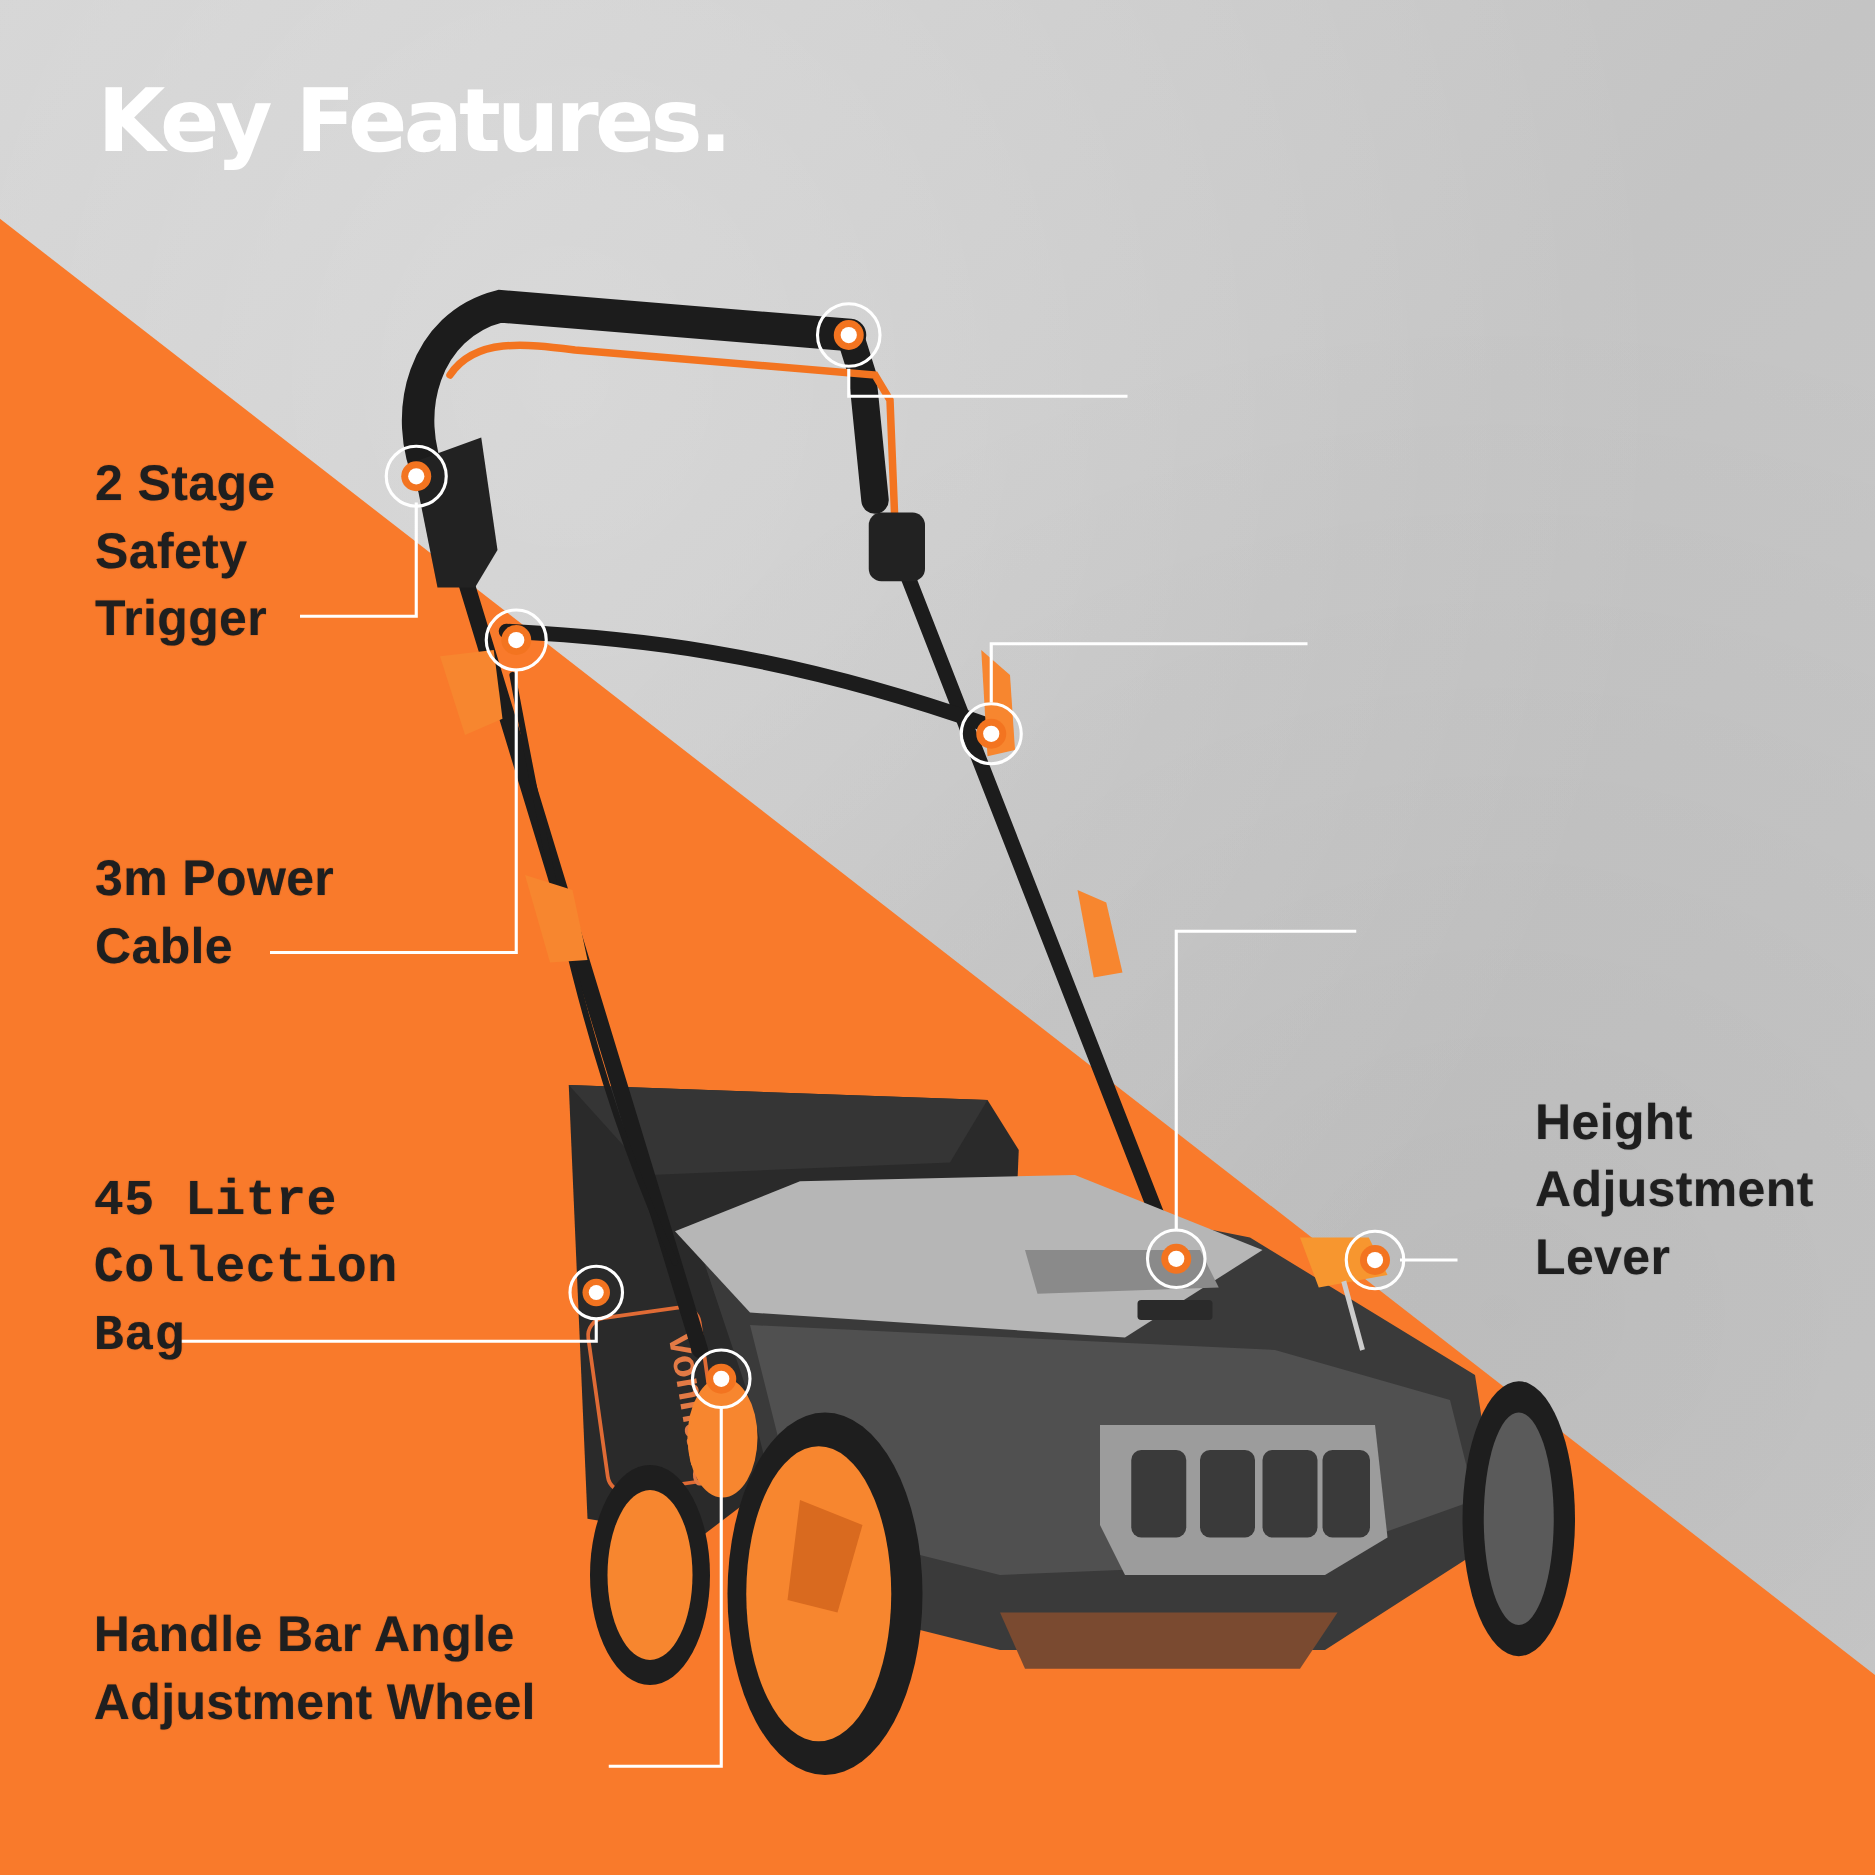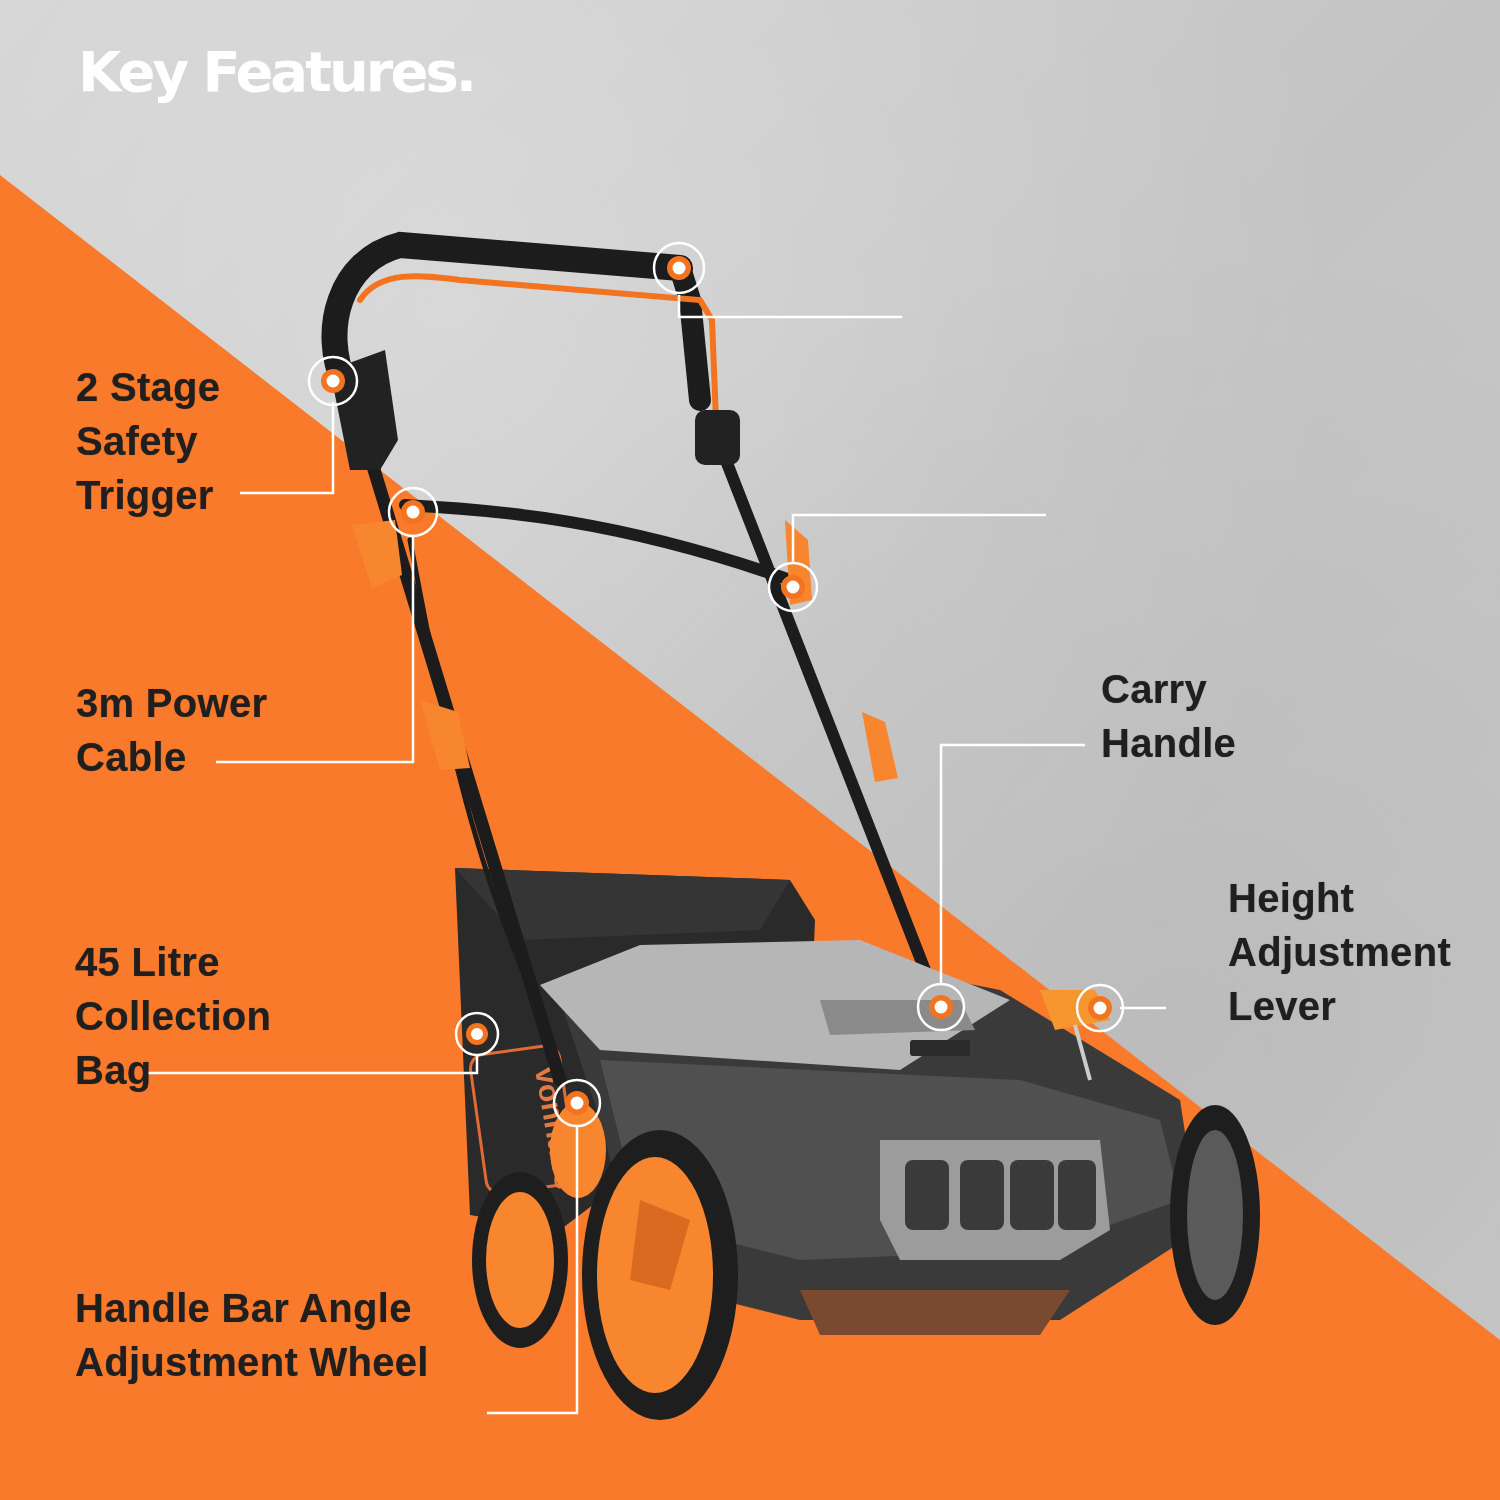--- a/index.html
+++ b/index.html
@@ -7,23 +7,23 @@
   #stage {
     position: relative; width: 1500px; height: 1500px; overflow: hidden;
     background:
       radial-gradient(ellipse at 30% 20%, rgba(255,255,255,0.25), transparent 60%),
       radial-gradient(ellipse at 80% 70%, rgba(0,0,0,0.06), transparent 55%),
       linear-gradient(135deg, #d2d2d2 0%, #c4c4c4 50%, #cbcbcb 100%);
     font-family: "Liberation Sans", sans-serif;
   }
   #bg-svg, #product-svg, #callouts-svg { position: absolute; left: 0; top: 0; width: 1500px; height: 1500px; }
   .title {
-    position: absolute; left: 78px; top: 44px;
+    position: absolute; left: 78px; top: 62px;
     font-family: "DejaVu Sans", sans-serif; font-weight: bold;
-    font-size: 56px; letter-spacing: -3px; color: #ffffff; line-height: 1;
+    font-size: 70px; letter-spacing: -3px; color: #ffffff; line-height: 1;
   }
   .label {
     position: absolute; font-weight: bold; font-size: 40px; line-height: 54px;
     color: #1f1f1f; white-space: pre-line; letter-spacing: 0.3px;
     text-shadow: 0 0 1px rgba(0,0,0,0.4);
   }
 </style>
 </head>
 <body>
 
@@ -159,23 +159,21 @@
     </g>
   </svg>
 
   <div class="title">Key Features.</div>
 
   <div class="label" style="left:76px; top:360px;">2 Stage
 Safety
 Trigger</div>
   <div class="label" style="left:76px; top:676px;">3m Power
 Cable</div>
-  <div class="label" style="left:1101px; top:662px;">Carry
-Handle</div>
   <div class="label" style="left:1228px; top:871px;">Height
 Adjustment
 Lever</div>
-  <div class="label" style="left:75px; top:935px;">45 Litre
+  <div class="label" style="left:75px; top:935px;font-family:Liberation Mono, monospace;">45 Litre
 Collection
 Bag</div>
   <div class="label" style="left:75px; top:1281px;">Handle Bar Angle
 Adjustment Wheel</div>
 </div>
 
 </body></html>

